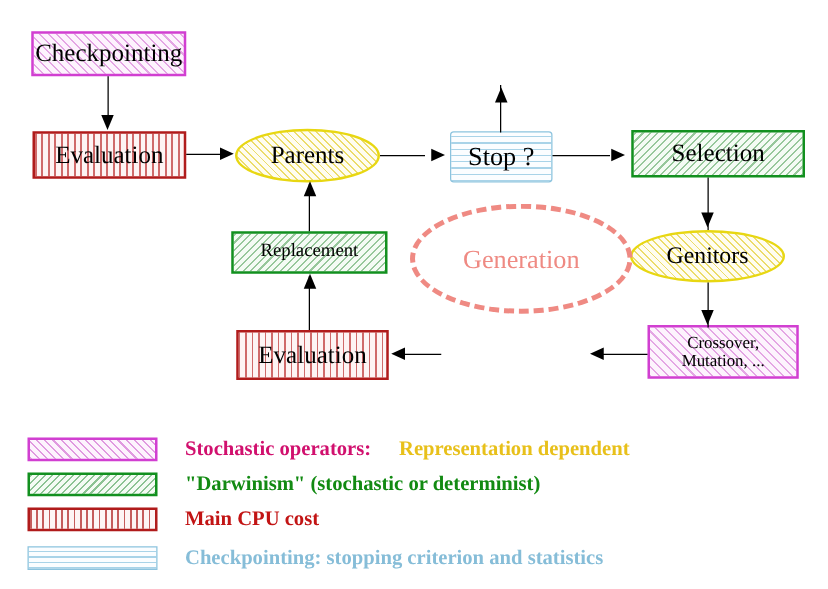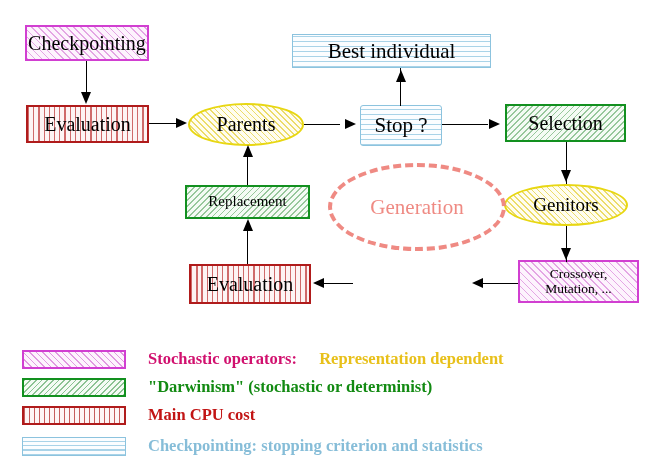--- a/index.html
+++ b/index.html
@@ -83,29 +83,26 @@
   </div>
 
   <div class="node f-red" style="left:26px;top:105px;width:123px;height:38px;font-size:20px;">
     <span class="lbl">Evaluation</span>
   </div>
 
   <div class="node f-yellow ellipse" style="left:188px;top:103px;width:116px;height:43px;font-size:20px;">
     <span class="lbl">Parents</span>
   </div>
 
-  <div class="node f-blue" style="left:292px;top:34px;width:199px;height:34px;font-size:21px;">
-    <span class="lbl">Best individual</span>
-  </div>
 
   <div class="node f-blue rounded" style="left:360px;top:105px;width:82px;height:41px;font-size:21px;">
     <span class="lbl">Stop ?</span>
   </div>
 
-  <div class="node f-green" style="left:505px;top:104px;width:121px;height:38px;font-size:20px;">
+  <div class="node f-green" style="left:505px;top:104px;width:139px;height:38px;font-size:20px;">
     <span class="lbl">Selection</span>
   </div>
 
   <div class="node f-yellow ellipse" style="left:504px;top:184px;width:124px;height:42px;font-size:19px;">
     <span class="lbl">Genitors</span>
   </div>
 
   <div class="node f-magenta" style="left:518px;top:260px;width:121px;height:43px;font-size:13.5px;flex-direction:column;">
     <span class="lbl">Crossover,</span>
     <span class="lbl">Mutation, ...</span>

